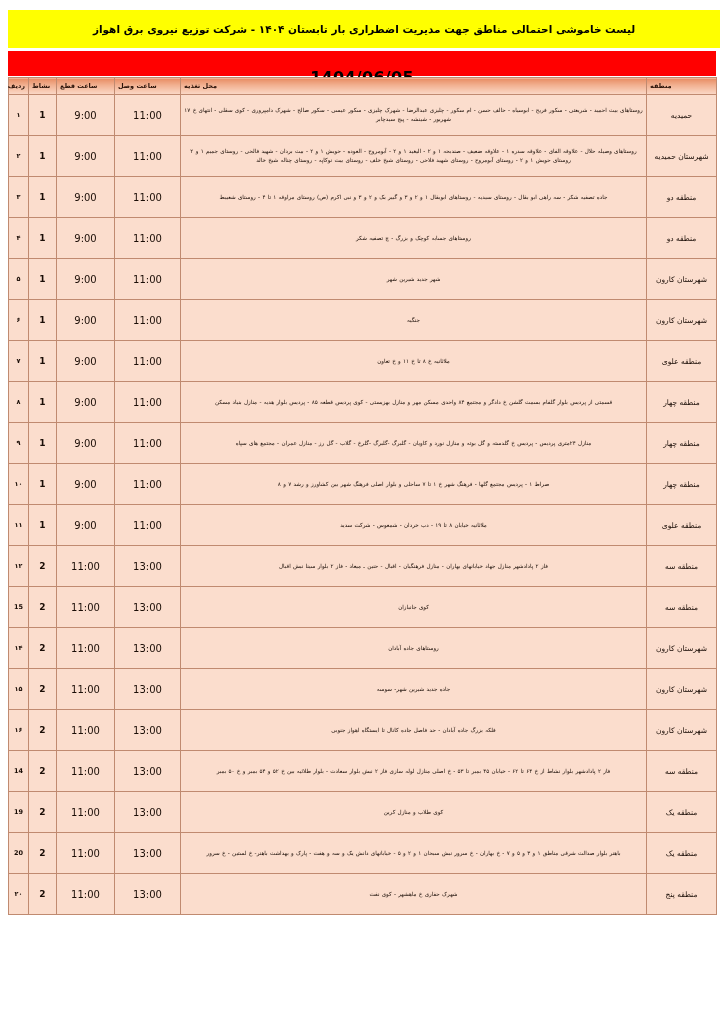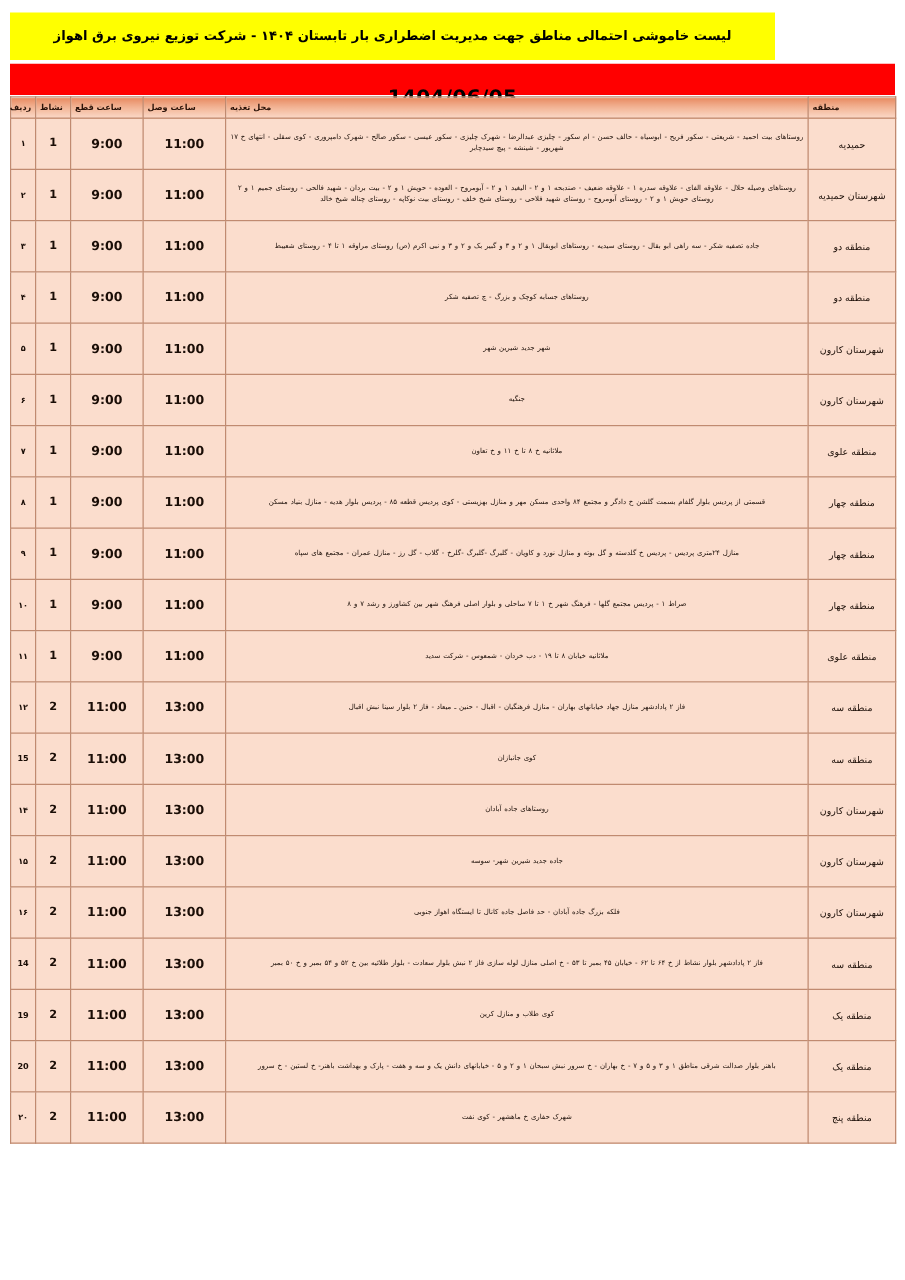--- a/index.html
+++ b/index.html
@@ -19,21 +19,21 @@
     height: 1024px;
     position: relative;
     background: #ffffff;
     box-sizing: border-box;
   }
   
   .title-banner {
     position: absolute;
     left: 8px;
     top: 10px;
-    width: 612px;
+    width: 712px;
     height: 38px;
     background: #ffff00;
     display: flex;
     align-items: center;
     justify-content: center;
     box-sizing: border-box;
   }
   .title-banner .title-text {
     font-size: 10.5px;
     font-weight: bold;
@@ -114,21 +114,21 @@
     font-size: 5.6px;
     line-height: 1.55;
     direction: rtl;
     padding-left: 6px;
     padding-right: 6px;
     word-spacing: 0.5px;
   }
   td.on-time, td.off-time {
     text-align: center;
     font-size: 10px;
-    font-weight: bold;
+    font-weight: normal;
     direction: ltr;
     margin-left: 15px;
   }
   td.block {
     text-align: center;
     font-size: 9px;
     font-weight: bold;
     direction: ltr;
   }
   td.rownum {

